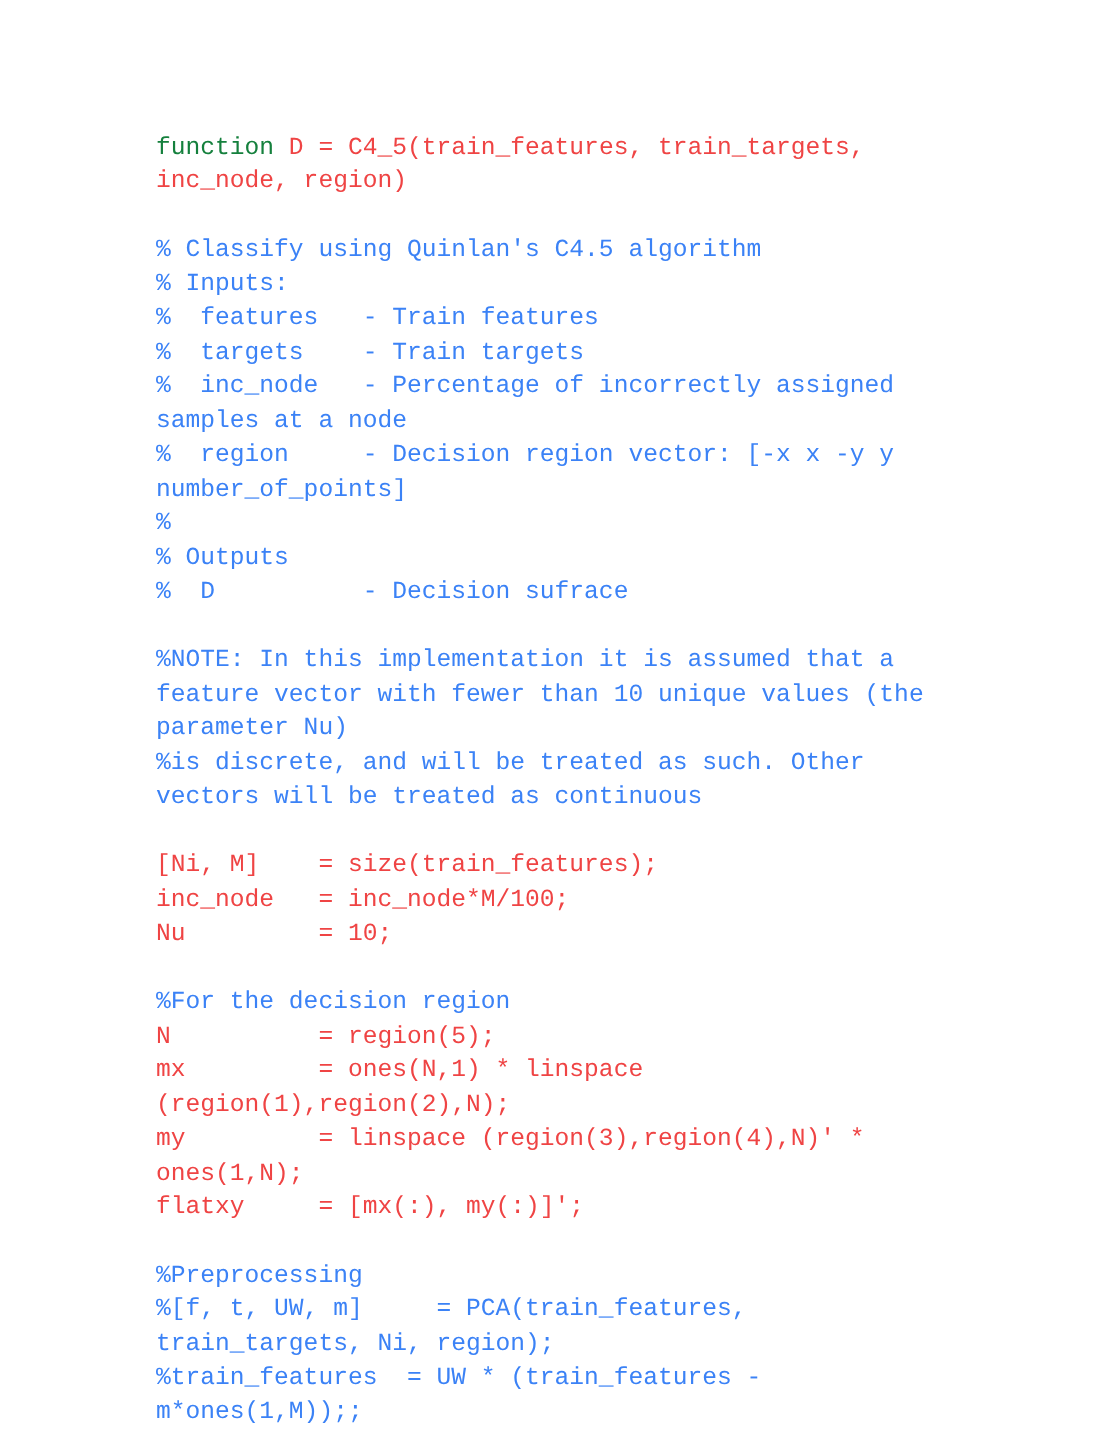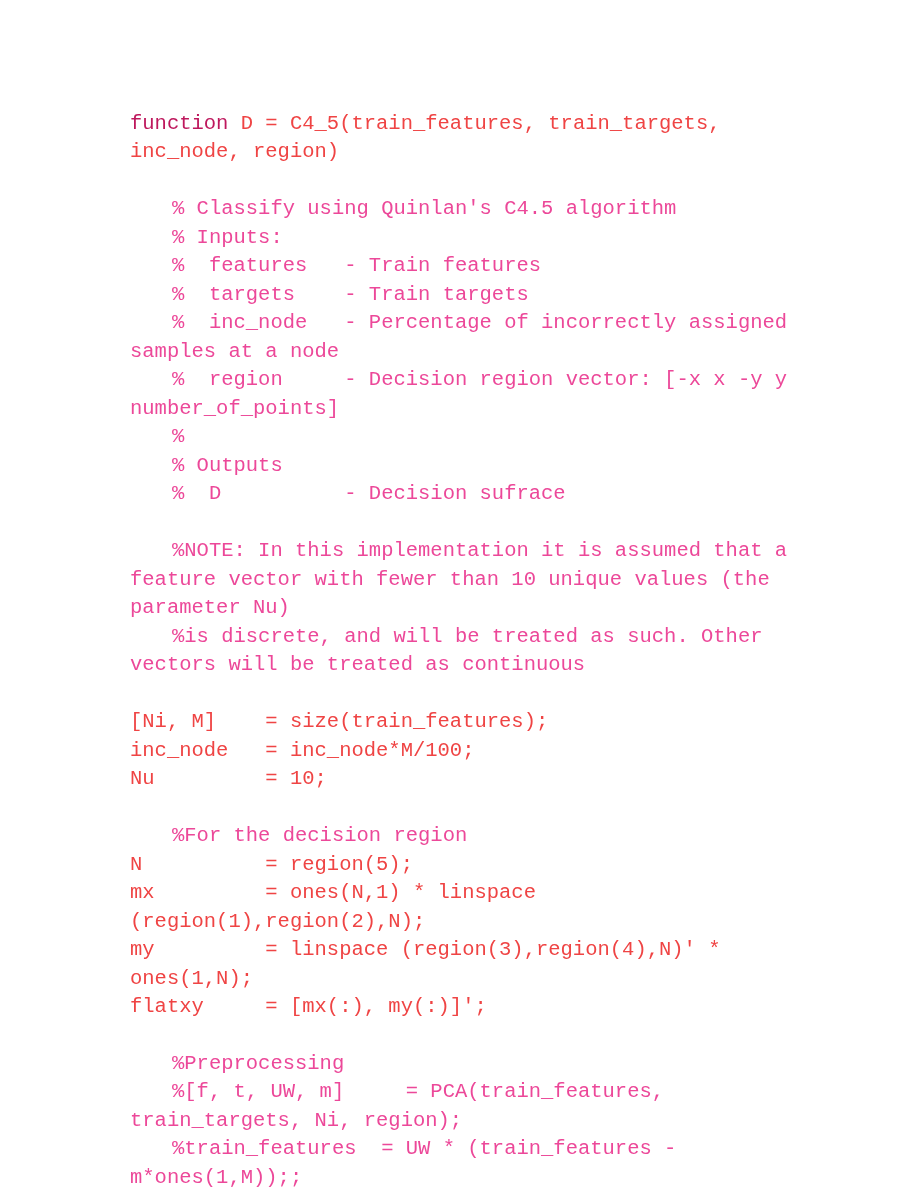--- a/index.html
+++ b/index.html
@@ -11,25 +11,24 @@
       line-height: 1.39;
       color: #000000;
       width: 920px;
       box-sizing: border-box;
     }
     .code-block {
       white-space: pre-wrap;
       word-wrap: break-word;
     }
     .keyword {
-      color: #be185d;
+      color: #15803d;
     }
     .comment {
-      color: #ec4899;
-      margin-left: 42px;
+      color: #3b82f6;
     }
     .plain {
       color: #ef4444;
     }
   </style>
 </head>
 <body>
 
 <div class="code-block" id="code-container"><div><span class="keyword">function</span><span class="plain"> D = C4_5(train_features, train_targets, inc_node, region)</span></div><div>&nbsp;</div><div><span class="comment">% Classify using Quinlan's C4.5 algorithm</span></div><div><span class="comment">% Inputs:</span></div><div><span class="comment">%  features   - Train features</span></div><div><span class="comment">%  targets    - Train targets</span></div><div><span class="comment">%  inc_node   - Percentage of incorrectly assigned samples at a node</span></div><div><span class="comment">%  region     - Decision region vector: [-x x -y y number_of_points]</span></div><div><span class="comment">%</span></div><div><span class="comment">% Outputs</span></div><div><span class="comment">%  D          - Decision sufrace</span></div><div>&nbsp;</div><div><span class="comment">%NOTE: In this implementation it is assumed that a feature vector with fewer than 10 unique values (the parameter Nu)</span></div><div><span class="comment">%is discrete, and will be treated as such. Other vectors will be treated as continuous</span></div><div>&nbsp;</div><div><span class="plain">[Ni, M]    = size(train_features);</span></div><div><span class="plain">inc_node   = inc_node*M/100;</span></div><div><span class="plain">Nu         = 10;</span></div><div>&nbsp;</div><div><span class="comment">%For the decision region</span></div><div><span class="plain">N          = region(5);</span></div><div><span class="plain">mx         = ones(N,1) * linspace (region(1),region(2),N);</span></div><div><span class="plain">my         = linspace (region(3),region(4),N)' * ones(1,N);</span></div><div><span class="plain">flatxy     = [mx(:), my(:)]';</span></div><div>&nbsp;</div><div><span class="comment">%Preprocessing</span></div><div><span class="comment">%[f, t, UW, m]     = PCA(train_features, train_targets, Ni, region);</span></div><div><span class="comment">%train_features  = UW * (train_features - m*ones(1,M));;</span></div></div>
 

